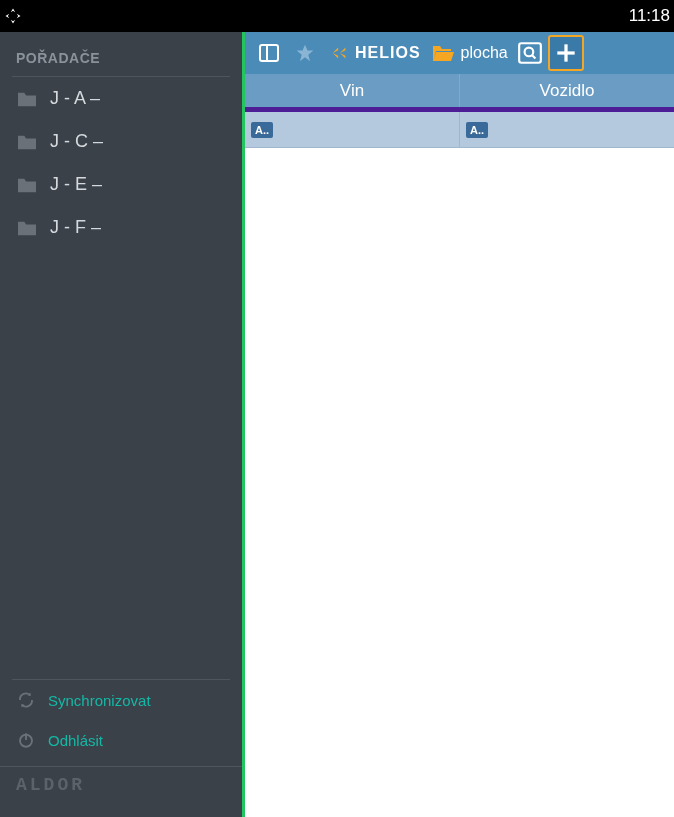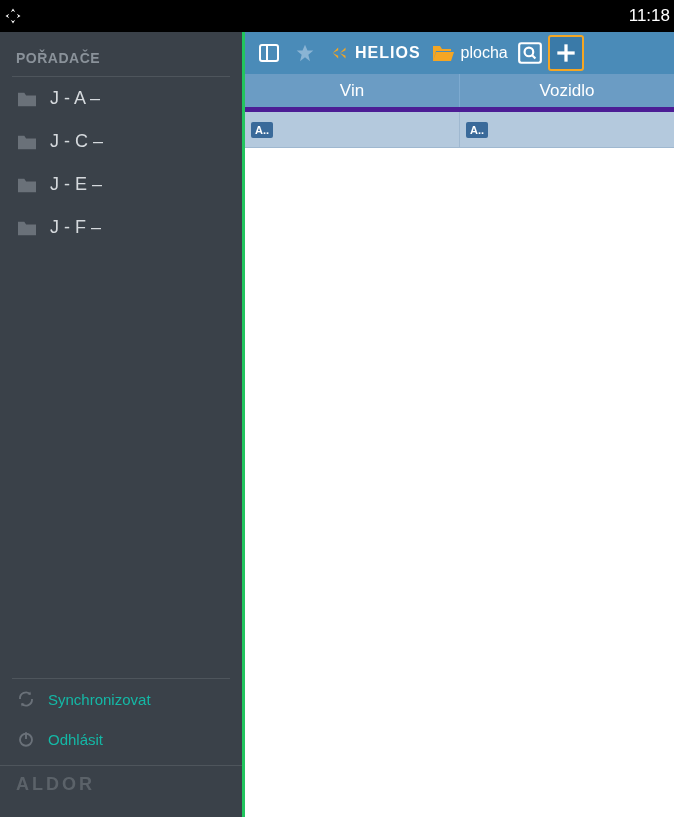--- a/index.html
+++ b/index.html
@@ -94,20 +94,21 @@
       justify-content: center;
     }
     .brand-footer {
       padding: 8px 16px 14px 16px;
       color: #5b6269;
       font-size: 18px;
       letter-spacing: 3px;
       font-weight: bold;
       border-top: 1px solid #4e555c;
       margin-top: 6px;
+      font-family: Liberation Mono, monospace;
     }
     .content {
       flex: 1;
       display: flex;
       flex-direction: column;
       background: #fff;
     }
     .toolbar {
       height: 42px;
       background: #4a8bb8;

